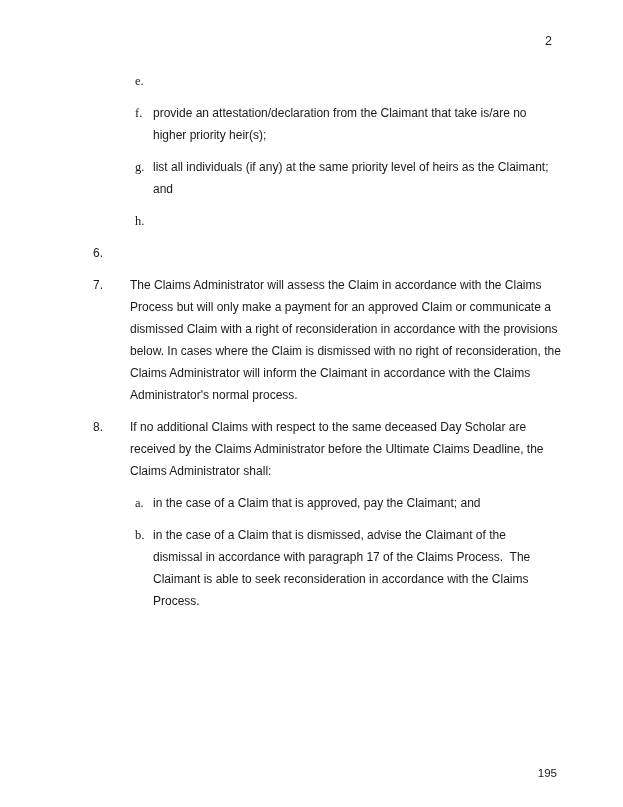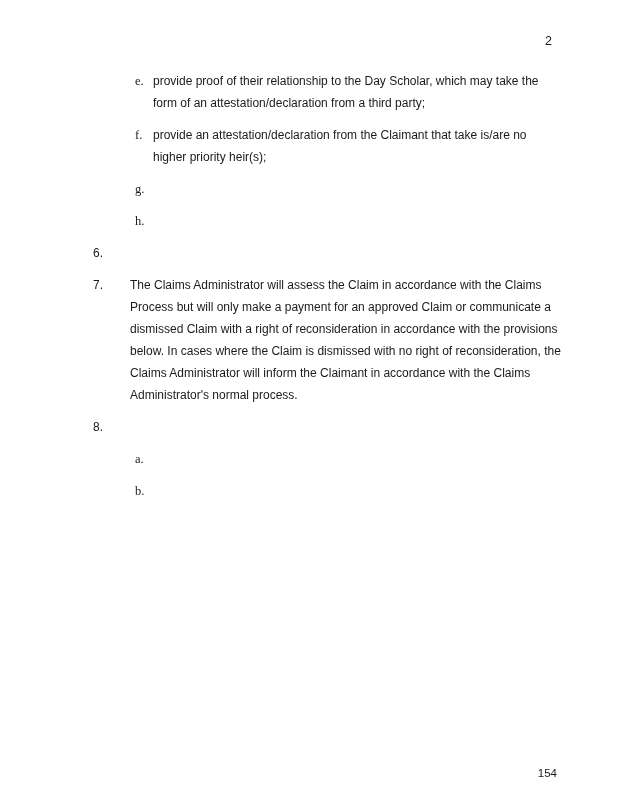--- a/index.html
+++ b/index.html
@@ -50,32 +50,32 @@
 <body>
 
 <div class="page">
 
   <div class="header-num">2</div>
 
   <div class="body-flow">
 
     <div class="item lettered">
       <span class="marker">e.</span>
-      <div class="lines">provide proof of their relationship to the Day Scholar, which may take the
-form of an attestation/declaration from a third party;</div>
     </div>
 
     <div class="item lettered">
       <span class="marker">f.</span>
       <div class="lines">provide an attestation/declaration from the Claimant that take is/are no
 higher priority heir(s);</div>
     </div>
 
     <div class="item lettered">
       <span class="marker">g.</span>
+      <div class="lines">list all individuals (if any) at the same priority level of heirs as the Claimant;
+and</div>
     </div>
 
     <div class="item lettered">
       <span class="marker">h.</span>
     </div>
 
     <div class="item numbered">
       <span class="marker">6.</span>
     </div>
 
@@ -84,27 +84,35 @@
       <div class="lines">The Claims Administrator will assess the Claim in accordance with the Claims
 Process but will only make a payment for an approved Claim or communicate a
 dismissed Claim with a right of reconsideration in accordance with the provisions
 below. In cases where the Claim is dismissed with no right of reconsideration, the
 Claims Administrator will inform the Claimant in accordance with the Claims
 Administrator's normal process.</div>
     </div>
 
     <div class="item numbered">
       <span class="marker">8.</span>
+      <div class="lines">If no additional Claims with respect to the same deceased Day Scholar are
+received by the Claims Administrator before the Ultimate Claims Deadline, the
+Claims Administrator shall:</div>
     </div>
 
     <div class="item subitem">
       <span class="marker">a.</span>
+      <div class="lines">in the case of a Claim that is approved, pay the Claimant; and</div>
     </div>
 
     <div class="item subitem">
       <span class="marker">b.</span>
+      <div class="lines">in the case of a Claim that is dismissed, advise the Claimant of the
+dismissal in accordance with paragraph 17 of the Claims Process.  The
+Claimant is able to seek reconsideration in accordance with the Claims
+Process.</div>
     </div>
 
   </div>
 
-  <div class="footer-num">154</div>
+  <div class="footer-num">195</div>
 
 </div>
 
 </body></html>

